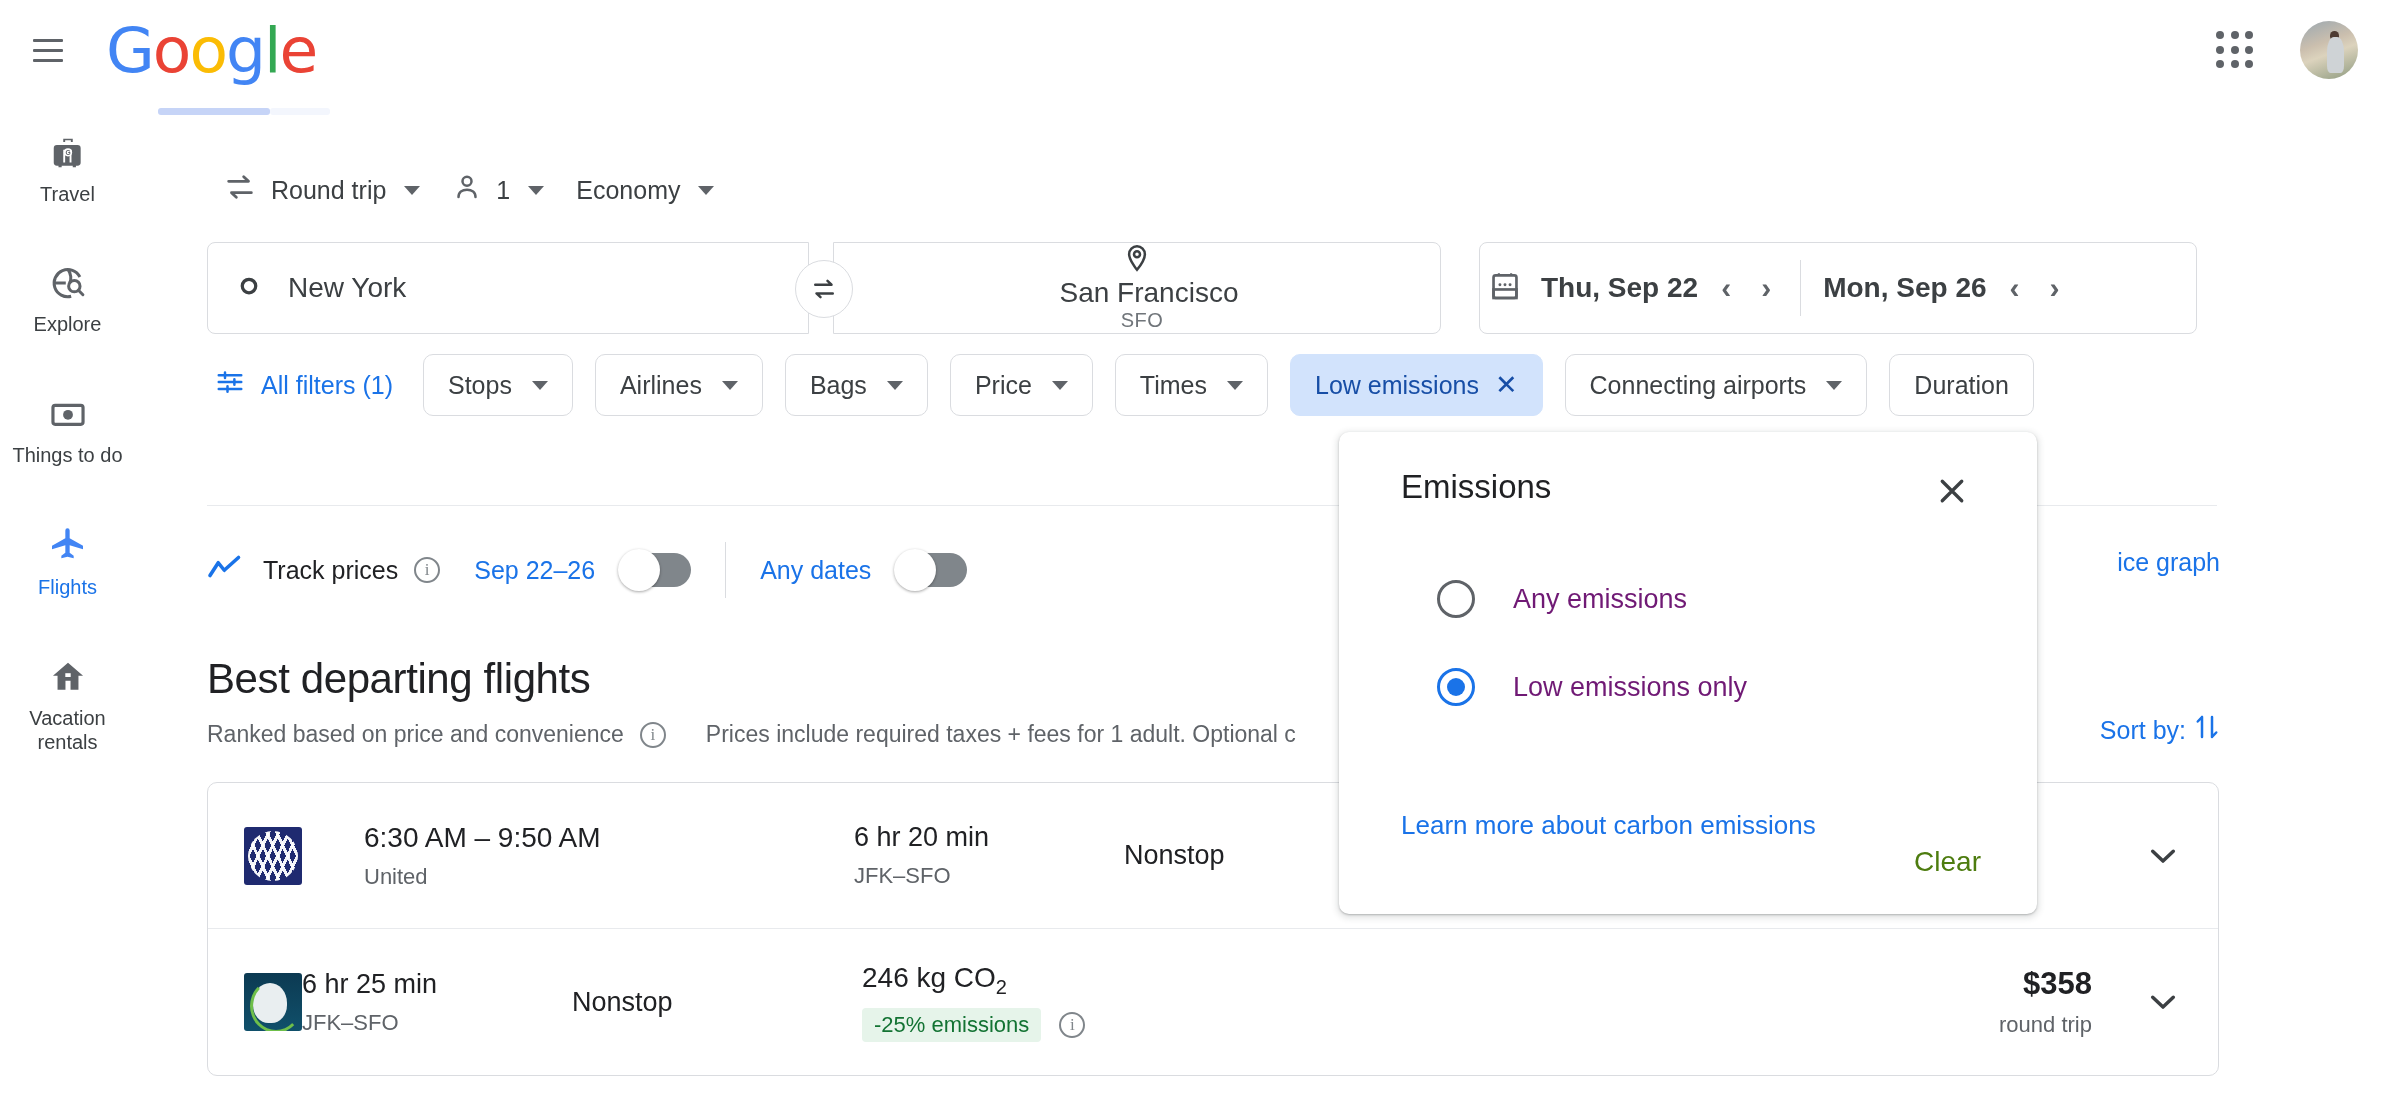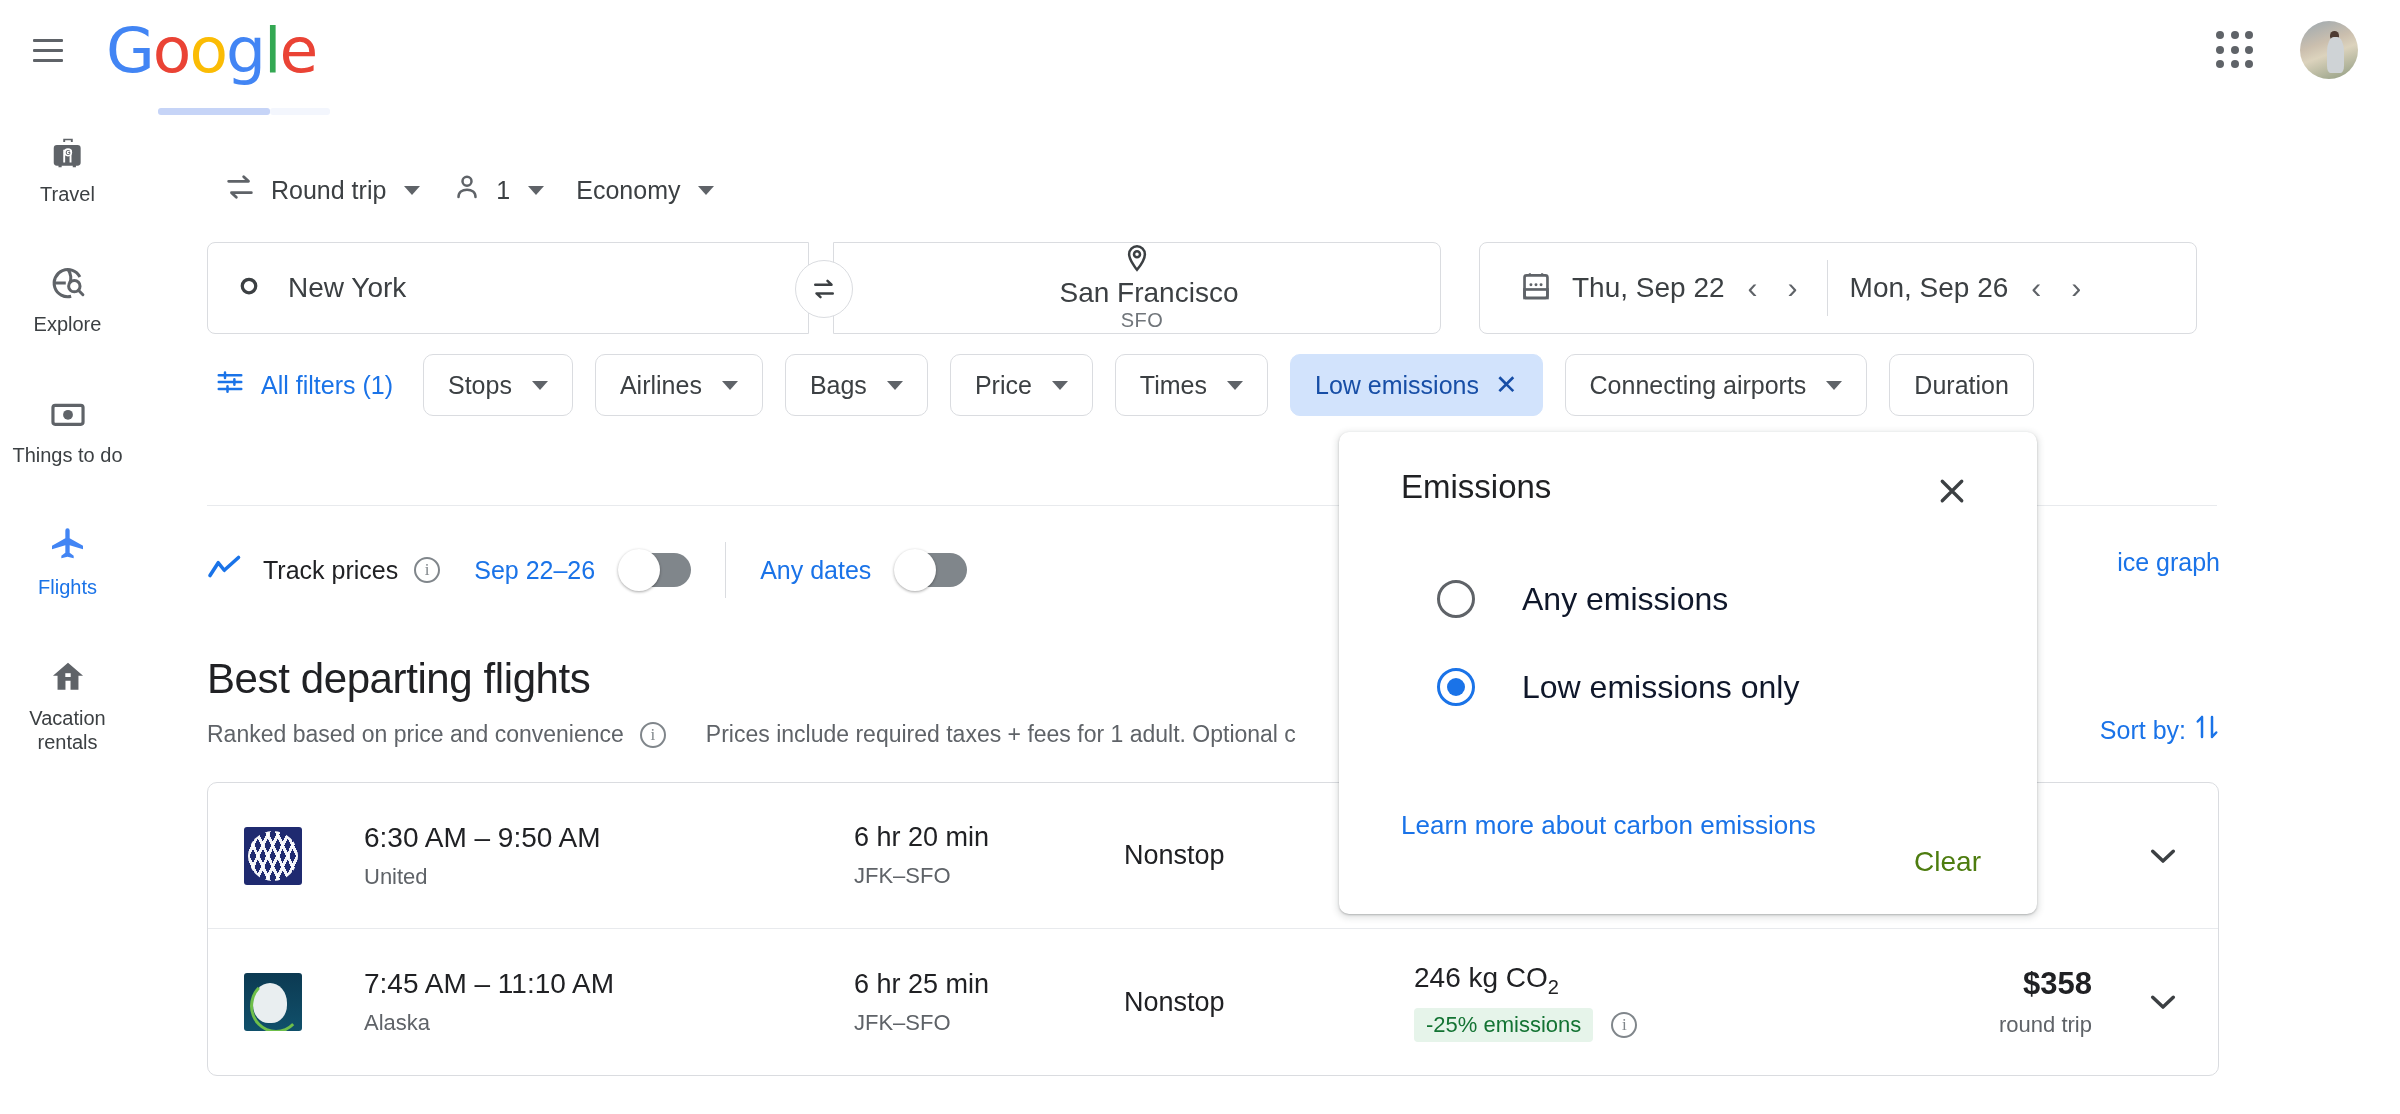--- a/index.html
+++ b/index.html
@@ -64,21 +64,21 @@
     padding: 0 26px; cursor: text; background: #fff; }
   .loc-origin { width: 602px; border-radius: 8px 0 0 8px; }
   .loc-dest { width: 608px; margin-left: 24px; border-radius: 0 8px 8px 0; flex-direction: column; }
   .loc-text { font-size: 28px; color: #3c4043; margin-left: 24px; }
   .loc-code { font-size: 20px; color: #70757a; margin-left: 10px; letter-spacing: 0.5px; }
   .swap-btn { position: absolute; left: 588px; top: 18px; width: 58px; height: 58px; border-radius: 50%;
     background: #fff; border: 1px solid #dadce0; display: flex; align-items: center; justify-content: center;
     cursor: pointer; z-index: 3; }
 
   .dates-box { height: 92px; border: 1px solid #dadce0; border-radius: 8px; display: flex; align-items: center;
-    margin-left: 38px; padding: 0 40px; width: 718px; background: #fff; }
+    margin-left: 38px; padding: 0 9px; width: 718px; background: #fff; font-weight: bold; }
   .date-seg { display: flex; align-items: center; gap: 16px; }
   .date-text { font-size: 28px; color: #3c4043; }
   .chev { font-size: 30px; color: #5f6368; cursor: pointer; padding: 0 7px; line-height: 1; }
   .date-divider { width: 1px; height: 56px; background: #dadce0; margin: 0 22px; }
 
   
   .chips-row { display: flex; align-items: center; margin-top: 20px; gap: 22px; }
   .allfilters { display: flex; align-items: center; gap: 16px; color: #1a73e8; font-size: 25px;
     cursor: pointer; padding: 4px 8px; }
   .chip { height: 62px; border: 1px solid #dadce0; border-radius: 10px; display: flex; align-items: center;
@@ -153,21 +153,21 @@
   .popup-head { display: flex; align-items: flex-start; justify-content: space-between; }
   .popup-title { font-size: 33px; color: #202124; }
   .popup-close { width: 46px; height: 46px; cursor: pointer; display: flex; align-items: center; justify-content: center; }
   .radio-row { display: flex; align-items: center; gap: 38px; margin-left: 36px; cursor: pointer; }
   .radio-row.r1 { margin-top: 66px; }
   .radio-row.r2 { margin-top: 50px; }
   .radio { width: 38px; height: 38px; border-radius: 50%; border: 3px solid #5f6368; flex: 0 0 38px; }
   .radio.sel { border-color: #1a73e8; position: relative; }
   .radio.sel::after { content:""; position:absolute; left:7px; top:7px; width:18px; height:18px;
     border-radius:50%; background:#1a73e8; }
-  .radio-label { font-size: 32px; color: #0f172a; margin-left: 9px; }
+  .radio-label { font-size: 27px; color: #701a75; }
   .popup-link { margin-top: 104px; color: #1a73e8; font-size: 26px; cursor: pointer; }
   .popup-clear { position: absolute; right: 56px; bottom: 36px; color: #4d7c0f; font-size: 28px; cursor: pointer; }
 </style>
 </head>
 <body>
 
 <div class="topbar">
   <div class="hamburger">
     <span></span>
     <span></span>
@@ -439,24 +439,20 @@
     <div class="fprice"></div>
     <div class="fexpand">
       <svg width="38" height="38" viewBox="0 0 24 24" fill="none" stroke="#3c4043" stroke-width="2.2" stroke-linecap="round" stroke-linejoin="round">
         <path d="M5.5 9 12 15.2 18.5 9"></path>
       </svg>
     </div>
   </div>
 
   <div class="frow">
     <div class="airline-logo logo-alaska"></div>
-    <div class="ftimes">
-      <div class="t">7:45 AM – 11:10 AM</div>
-      <div class="c">Alaska</div>
-    </div>
     <div class="fdur">
       <div class="t">6 hr 25 min</div>
       <div class="c">JFK–SFO</div>
     </div>
     <div class="fstops">Nonstop</div>
     <div class="femis">
       <div class="t"><span>246 kg CO</span><sub style="font-size:20px;">2</sub></div>
       <div class="badge-row">
         <span class="badge">-25% emissions</span>
         <span class="info-i" style="margin-left:0;">i</span>

